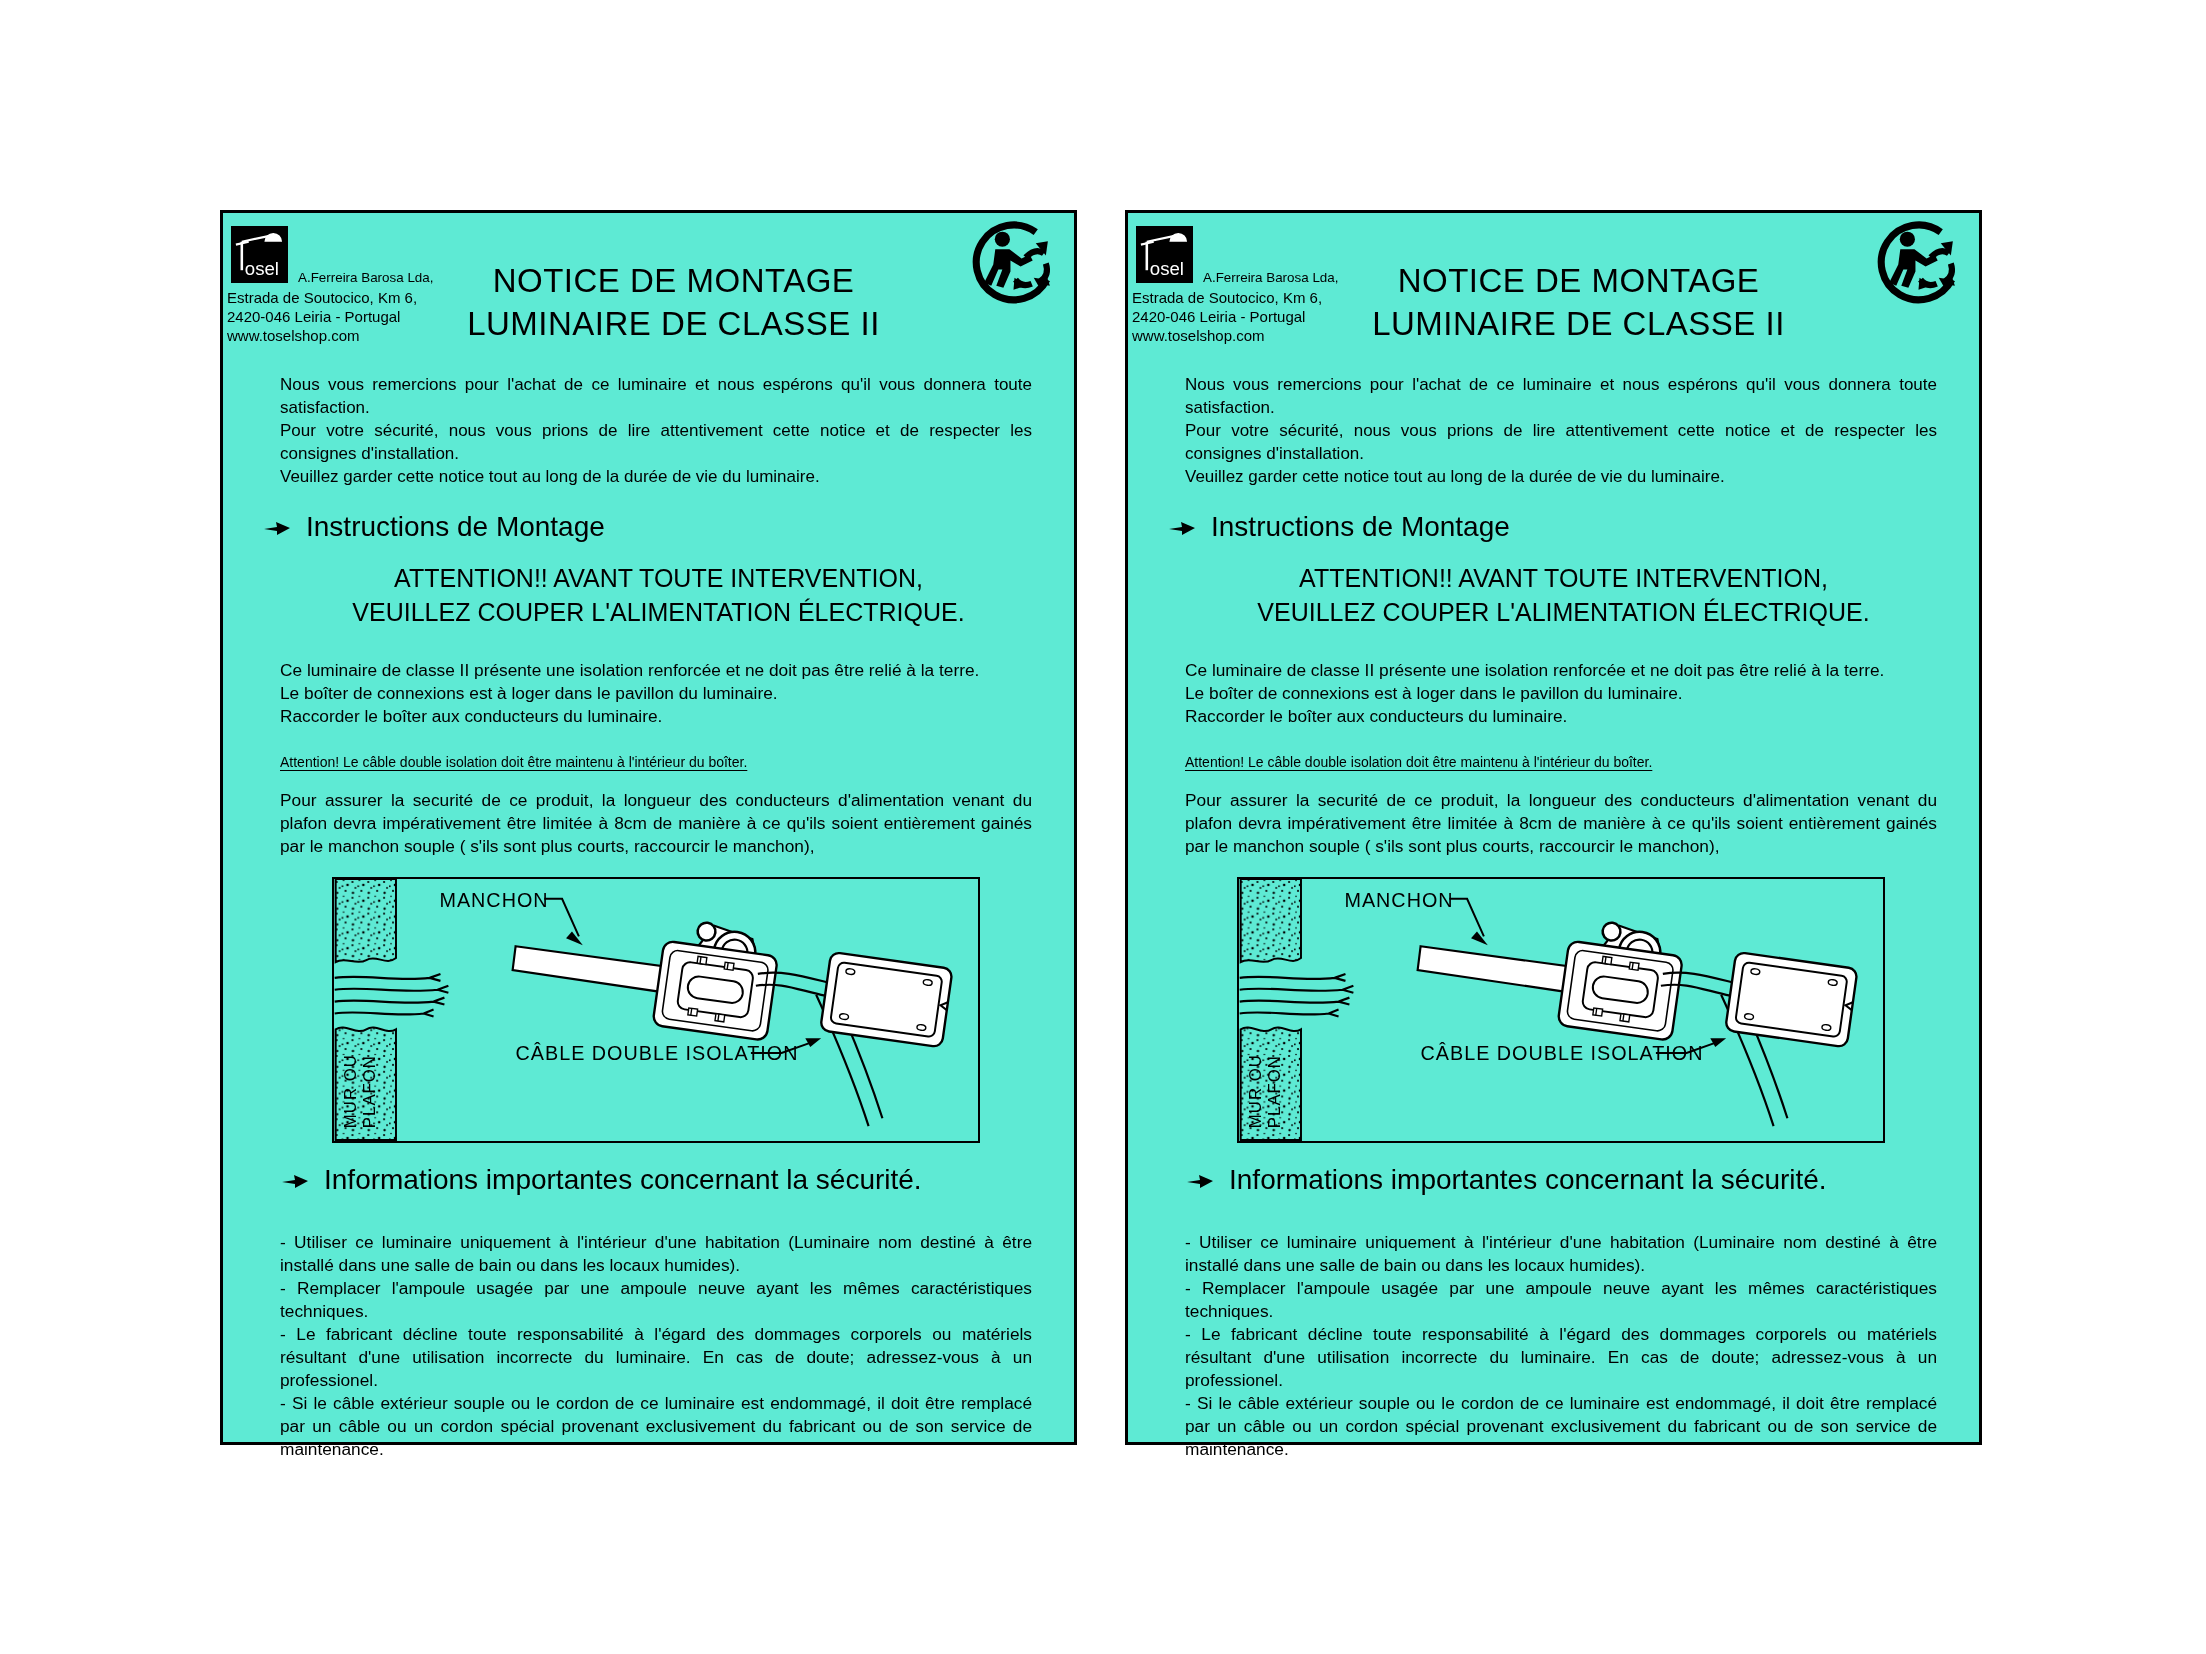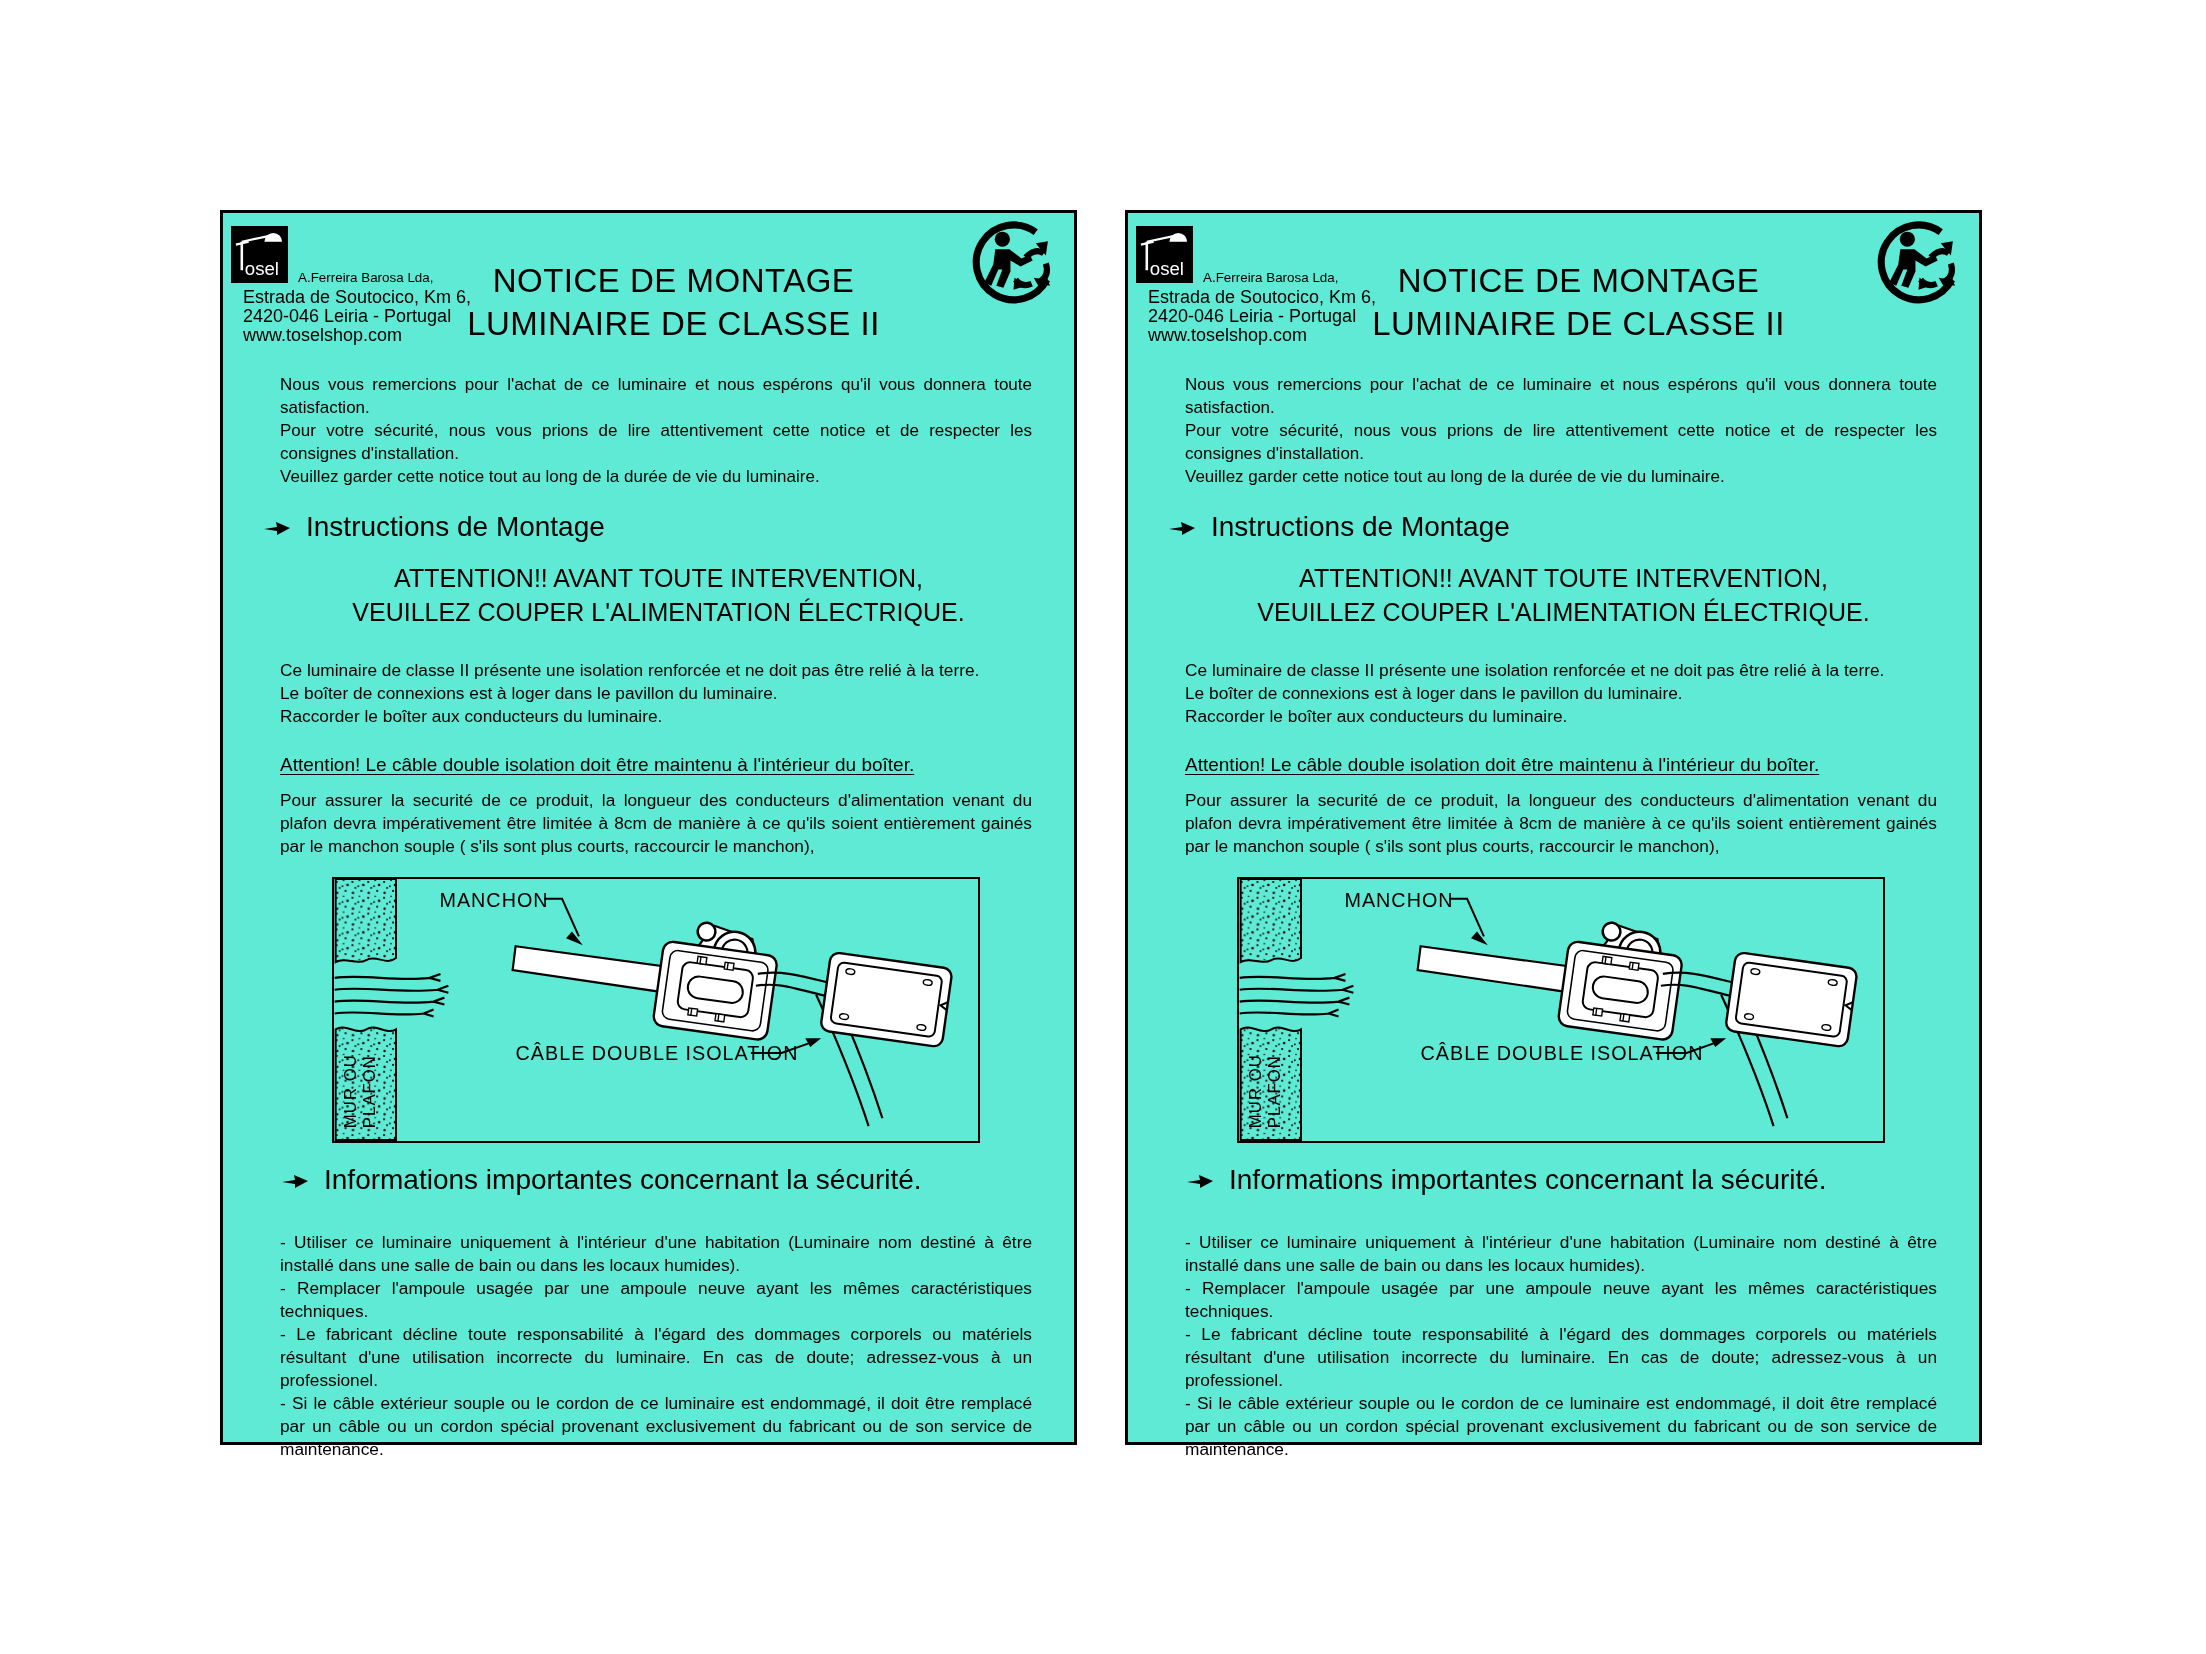--- a/index.html
+++ b/index.html
@@ -3,32 +3,32 @@
 <meta charset="utf-8">
 <style>
   html,body{margin:0;padding:0;background:#ffffff;}
   #canvas{position:relative;width:2207px;height:1654px;background:#ffffff;overflow:hidden;
           font-family:"Liberation Sans","DejaVu Sans",sans-serif;color:#000;}
   .sheet{position:absolute;top:210px;width:857px;height:1235px;border:3px solid #000;
          box-sizing:border-box;background:#5eead4;}
   .abs{position:absolute;}
   .logo{left:8px;top:13px;width:57px;height:57px;}
   .company-name{left:75px;top:55px;font-size:13.4px;line-height:19px;}
-  .company-addr{left:20px;top:75px;font-size:18px;line-height:19px;}
+  .company-addr{left:4px;top:75px;font-size:15px;line-height:19px;}
   .page-title{left:129px;right:79px;top:46px;text-align:center;font-size:33px;line-height:43px;letter-spacing:0.5px;}
   .triman{right:14px;top:6px;width:91px;height:91px;}
   .intro{left:57px;right:42px;top:160px;font-size:17px;line-height:23px;text-align:justify;}
   .heading{font-size:28px;line-height:34px;white-space:nowrap;}
   .h-montage{left:41px;top:297px;}
   .h-safety{left:59px;top:950px;}
   .bullet-ico{display:inline-block;width:26px;height:17px;margin-right:16px;}
   .warning{left:89px;right:69px;top:348px;text-align:center;font-size:25px;line-height:34px;}
   .warning div{text-underline-offset:4px;text-decoration-thickness:2px;}
   .body1{left:57px;right:42px;top:446px;font-size:17.3px;line-height:23px;}
-  .attention{left:57px;top:541px;font-size:19px;text-decoration:underline;text-underline-offset:3px;}
+  .attention{left:57px;top:541px;font-size:14px;text-decoration:underline;text-underline-offset:3px;}
   .para2{left:57px;right:42px;top:576px;font-size:17.3px;line-height:23px;text-align:justify;}
   .diagram{left:109px;top:664px;width:648px;height:266px;border:2px solid #000;box-sizing:border-box;}
   .safety{left:57px;right:42px;top:1018px;font-size:17.3px;line-height:23px;text-align:justify;}
   svg text{font-family:"Liberation Sans","DejaVu Sans",sans-serif;}
 </style>
 </head>
 <body>
 
 <div id="canvas">
 

